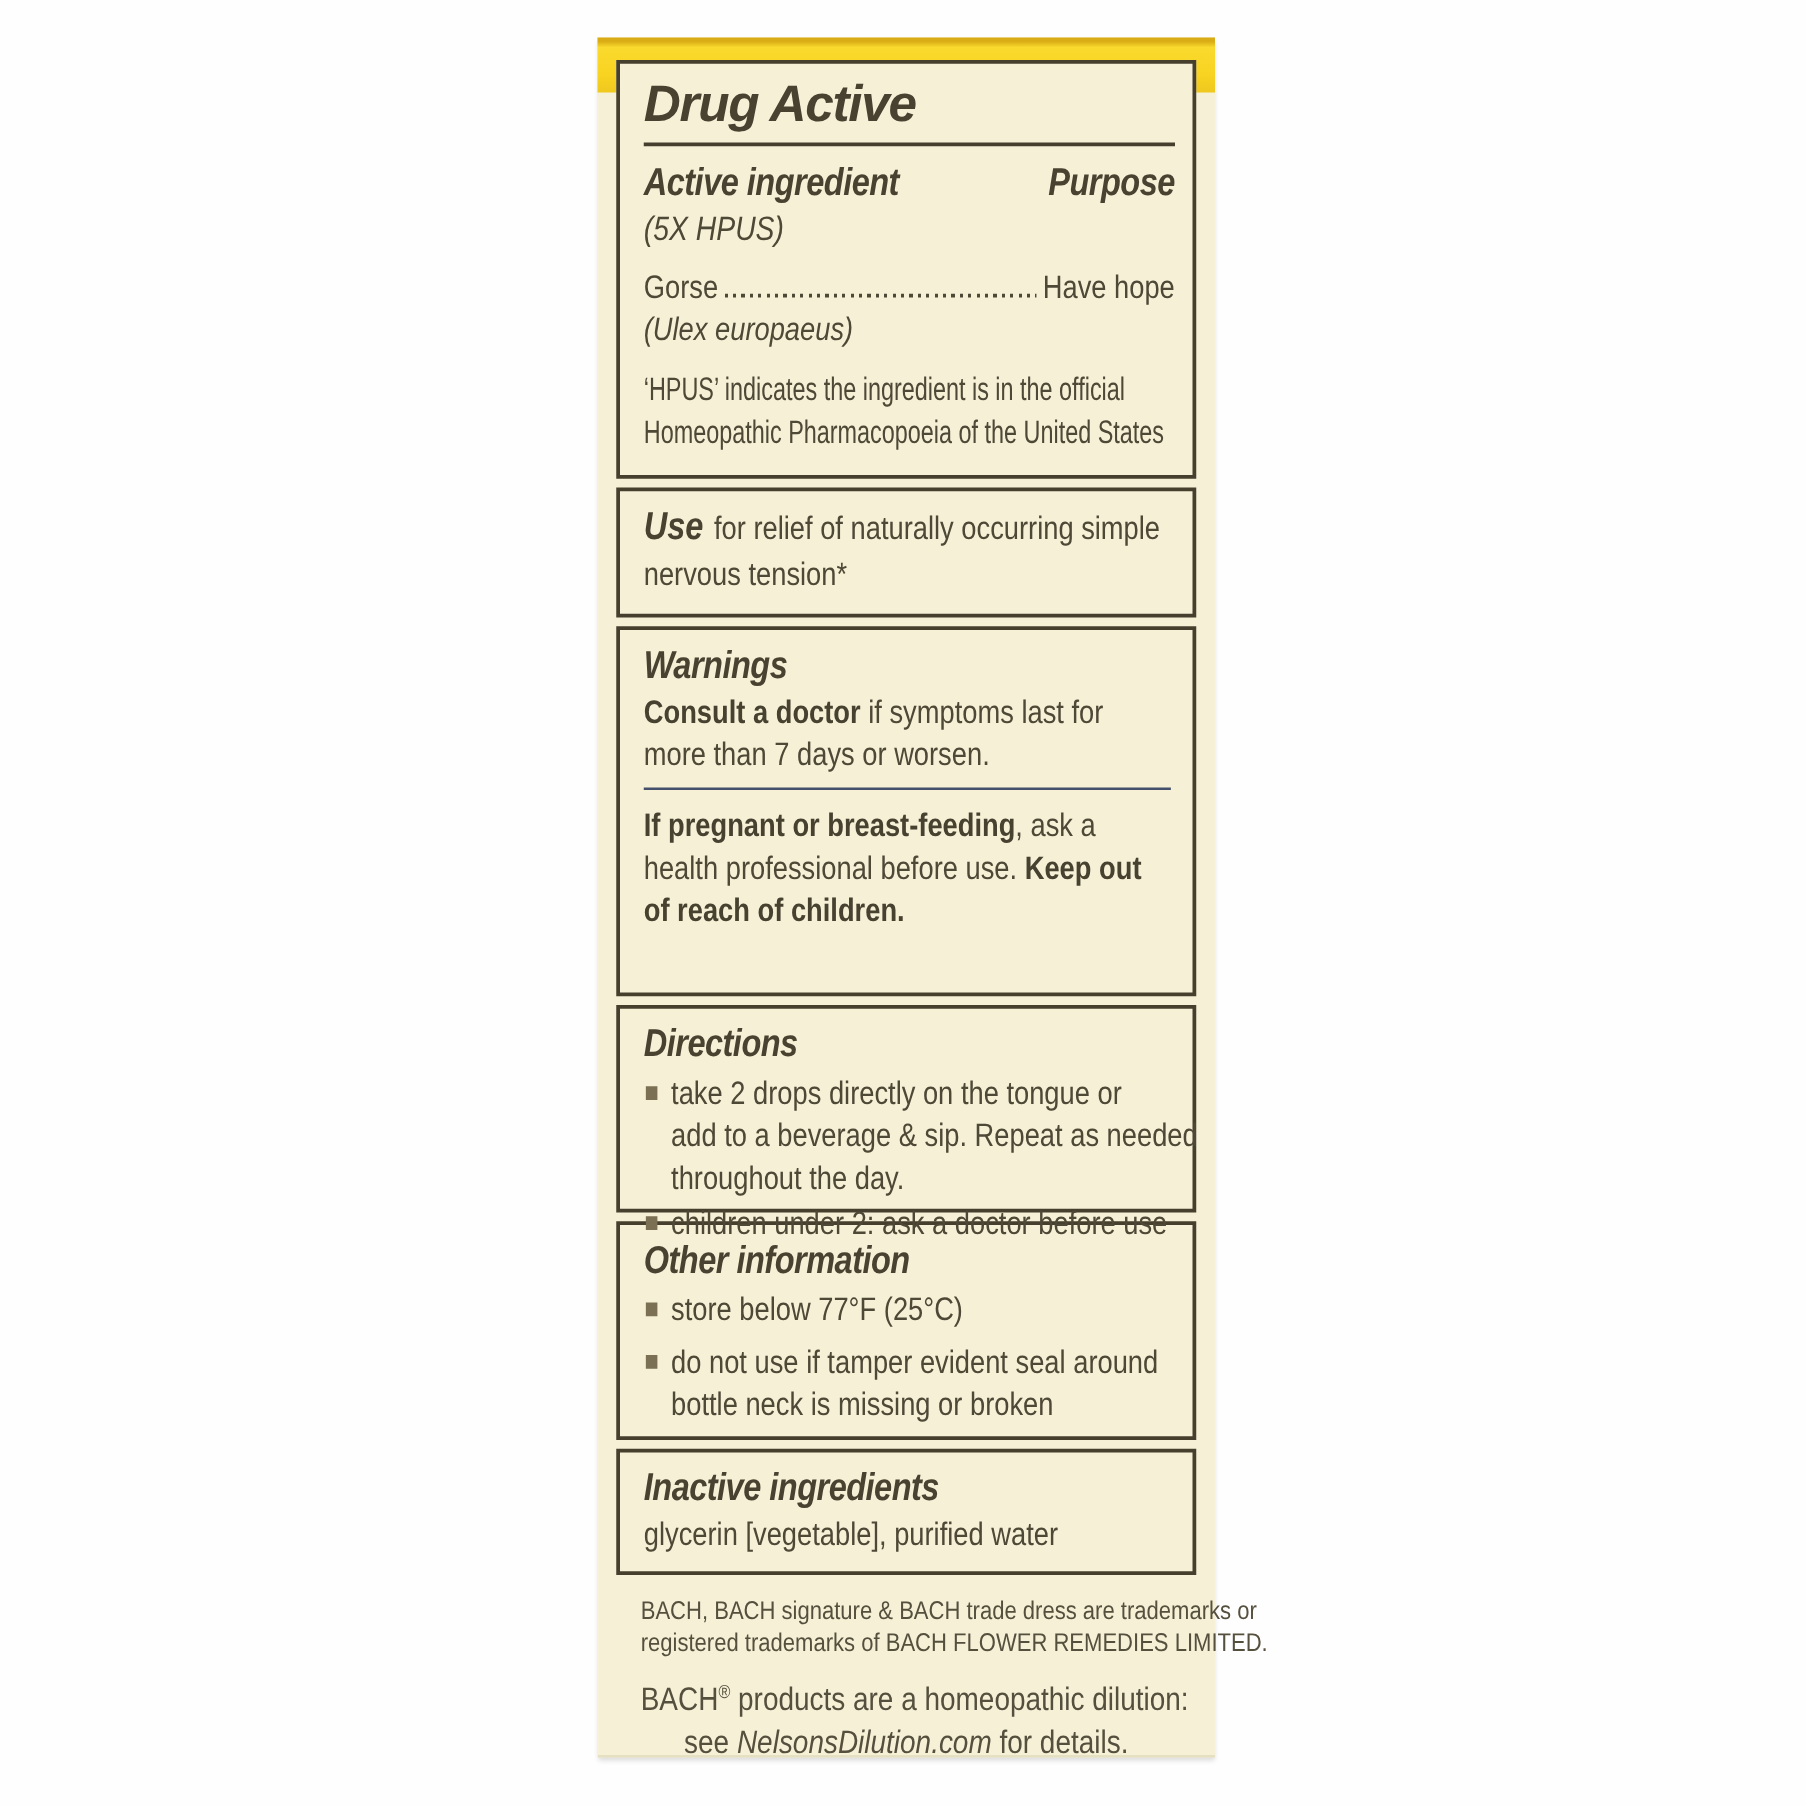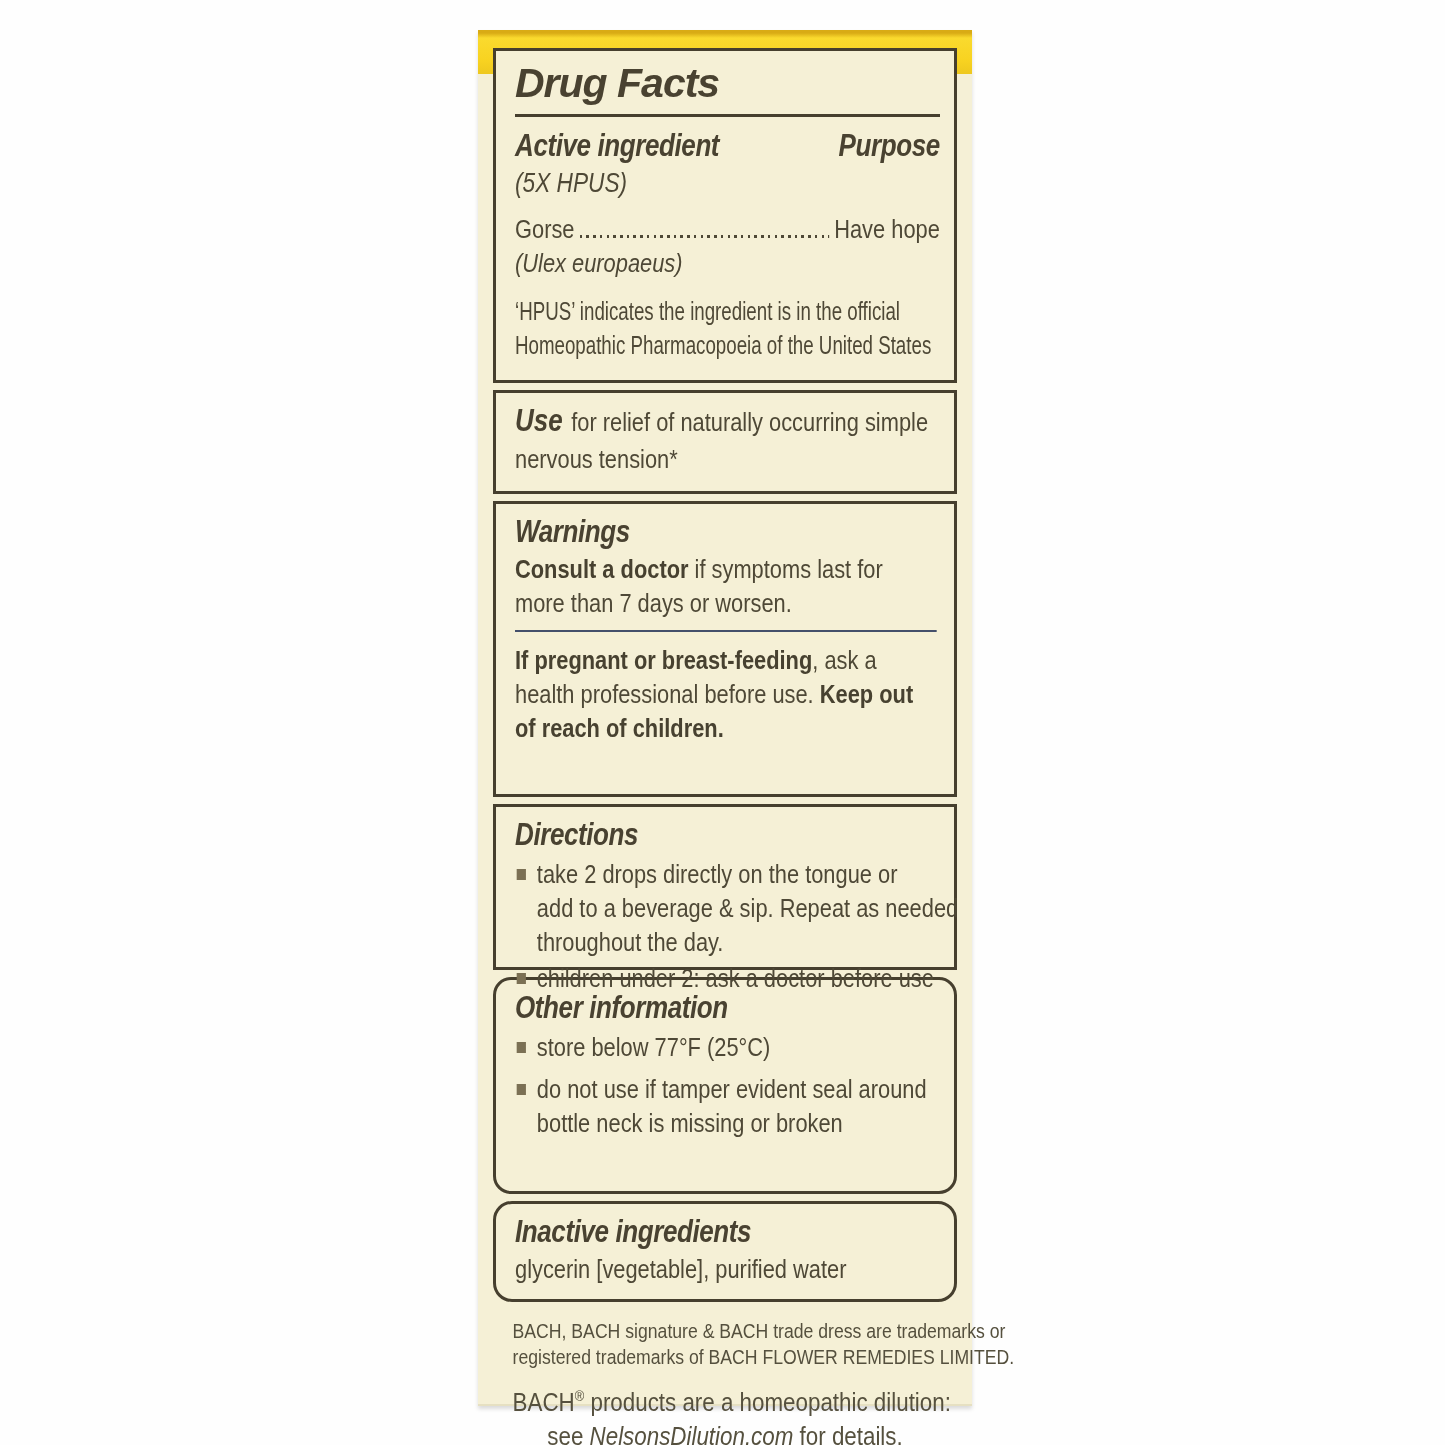--- a/index.html
+++ b/index.html
@@ -10,22 +10,22 @@
   .yellow-band{position:absolute;top:0;left:0;right:0;height:44px;
          background:linear-gradient(#d9ab15 0px,#d9ab15 3px,#fada2e 8px,#f8d321 30px,#eec81e 44px);}
   .boxes{position:relative;z-index:1;margin:0 15px;padding-top:18px;
          display:flex;flex-direction:column;gap:7px;}
   .box{background:#f5f0d6;border:3px solid #463f2e;box-sizing:border-box;
        padding:8px 14px 0 19px;}
   .box1{height:335px;}
   .box2{height:104px;}
   .box3{height:296px;}
   .box4{height:166px;}
-  .box5{height:217px;border-radius:18px;}
-  .box6{height:101px;border-radius:19px;}
+  .box5{height:175px;}
+  .box6{height:101px;}
 
   .cnd{transform:scaleX(0.84);transform-origin:left top;width:119%;}
   .cnd-tight{transform:scaleX(0.72);transform-origin:left top;width:138%;}
 
   .df-title{font-size:41px;font-weight:bold;font-style:italic;line-height:48px;color:#494231;
             letter-spacing:-1px;}
   .title-rule{height:3px;background:#463f2e;margin:7px 0 9px 0;}
   .h-row{display:flex;justify-content:space-between;align-items:baseline;line-height:40px;}
   .sec-h{font-size:31px;font-weight:bold;font-style:italic;color:#494231;letter-spacing:-0.5px;}
   .body-t{font-size:26px;line-height:34px;white-space:nowrap;}
@@ -53,21 +53,21 @@
 </head>
 <body>
 
 <div class="page">
   <div class="panel">
     <div class="yellow-band"></div>
 
     <div class="boxes">
 
       <div class="box box1">
-        <div class="df-title">Drug Facts</div>
+        <div class="df-title">Drug Active</div>
         <div class="title-rule"></div>
         <div class="h-row cnd">
           <span class="sec-h">Active ingredient</span>
           <span class="sec-h">Purpose</span>
         </div>
         <div class="strength cnd">(5X HPUS)</div>
         <div class="leader-row cnd">
           <span>Gorse</span>
           <span class="dots"></span>
           <span>Have hope</span>

